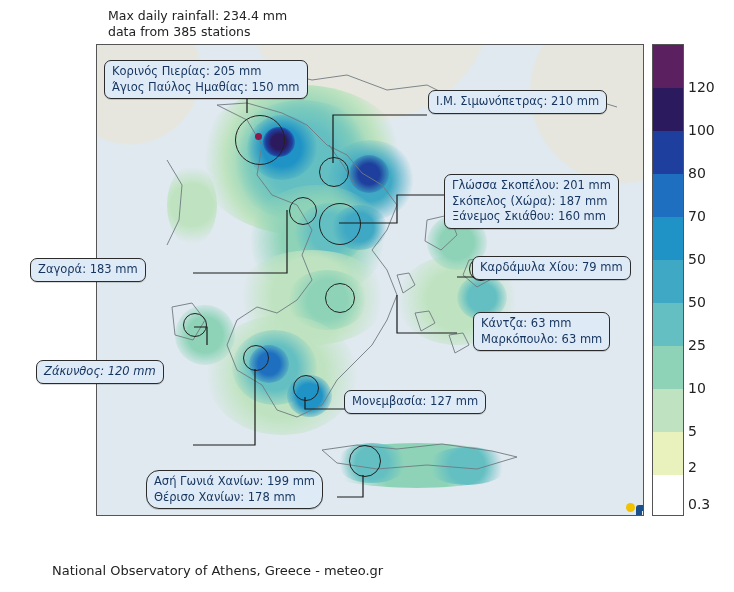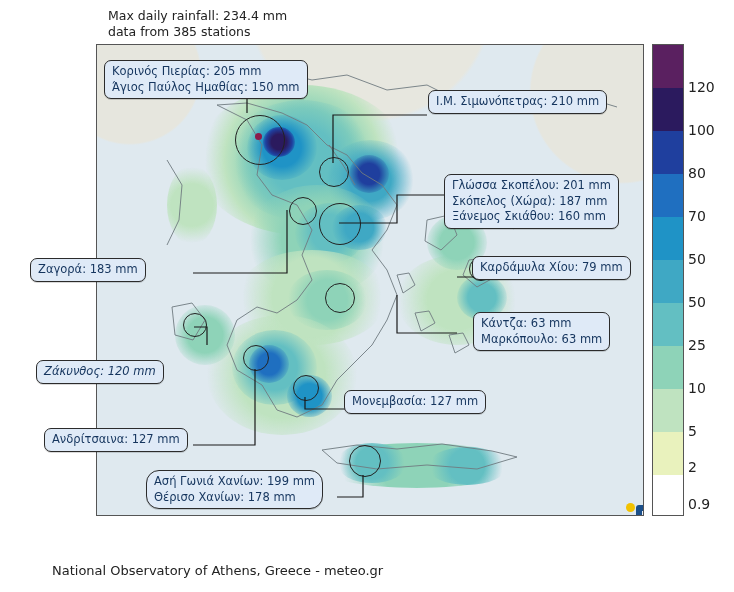--- a/index.html
+++ b/index.html
@@ -198,21 +198,20 @@
 Άγιος Παύλος Ημαθίας: 150 mm</div>
   <div class="label" style="left:428px;top:90px;">Ι.Μ. Σιμωνόπετρας: 210 mm</div>
   <div class="label" style="left:444px;top:174px;">Γλώσσα Σκοπέλου: 201 mm
 Σκόπελος (Χώρα): 187 mm
 Ξάνεμος Σκιάθου: 160 mm</div>
   <div class="label" style="left:30px;top:258px;">Ζαγορά: 183 mm</div>
   <div class="label" style="left:472px;top:256px;text-align:right;">Καρδάμυλα Χίου: 79 mm</div>
   <div class="label" style="left:462px;top:312px;margin-left:11px;">Κάντζα: 63 mm
 Μαρκόπουλο: 63 mm</div>
   <div class="label" style="left:36px;top:360px;font-style:italic;">Ζάκυνθος: 120 mm</div>
-  <div class="label" style="left:44px;top:428px;">Ανδρίτσαινα: 127 mm</div>
   <div class="label" style="left:344px;top:390px;text-align:right;">Μονεμβασία: 127 mm</div>
   <div class="label" style="left:146px;top:470px;border-radius:13px;">Ασή Γωνιά Χανίων: 199 mm
 Θέρισο Χανίων: 178 mm</div>
 
   <div class="cbar">
     <div class="cseg" style="top:0px;height:43px;background:#5a2060;"></div>
     <div class="cseg" style="top:43px;height:43px;background:#2b1a5e;"></div>
     <div class="cseg" style="top:86px;height:43px;background:#1f3f9e;"></div>
     <div class="cseg" style="top:129px;height:43px;background:#1f6fc0;"></div>
     <div class="cseg" style="top:172px;height:43px;background:#1f93c6;"></div>
@@ -227,16 +226,16 @@
   <div class="ctick" style="top:79px;">120</div>
   <div class="ctick" style="top:122px;">100</div>
   <div class="ctick" style="top:165px;">80</div>
   <div class="ctick" style="top:208px;">70</div>
   <div class="ctick" style="top:251px;">50</div>
   <div class="ctick" style="top:294px;">50</div>
   <div class="ctick" style="top:337px;">25</div>
   <div class="ctick" style="top:380px;">10</div>
   <div class="ctick" style="top:423px;">5</div>
   <div class="ctick" style="top:459px;">2</div>
-  <div class="ctick" style="top:496px;">0.9</div>
+  <div class="ctick" style="top:496px;">0.3</div>
 
   <div class="footer">National Observatory of Athens, Greece - meteo.gr</div>
 </div>
 
 </body></html>

